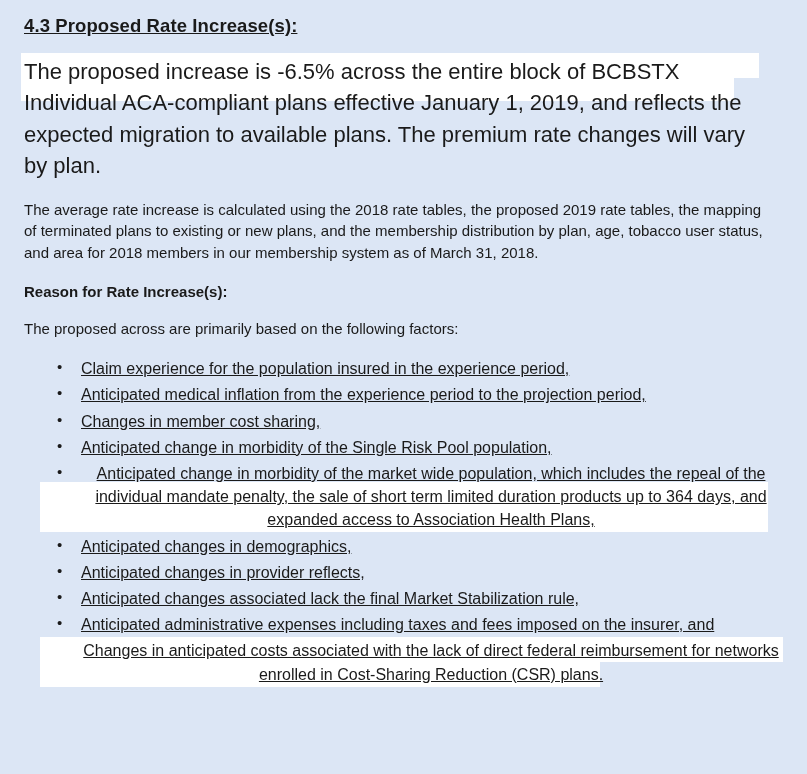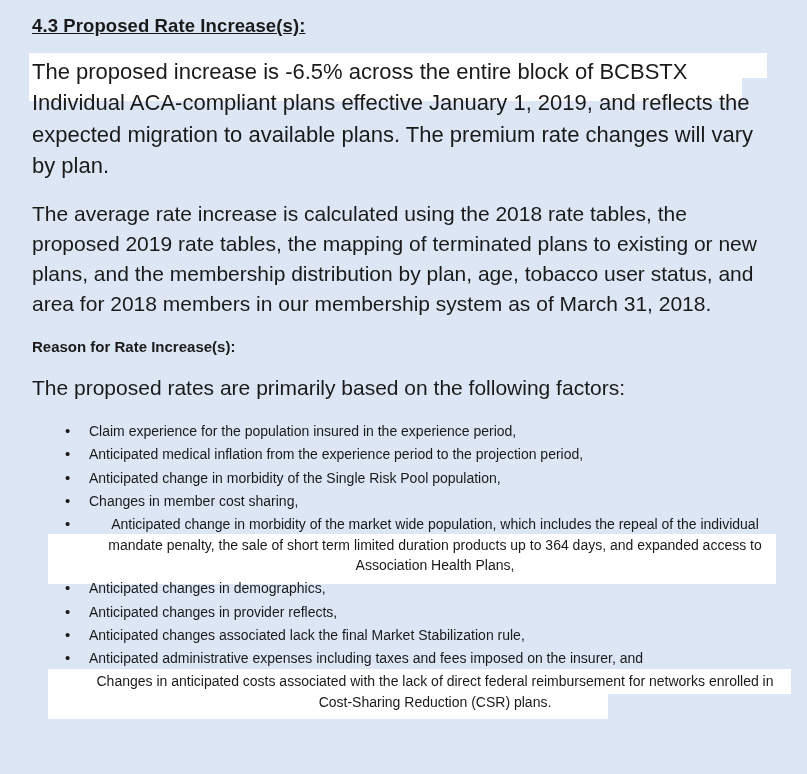--- a/index.html
+++ b/index.html
@@ -12,32 +12,32 @@
     background: #dce6f5;
     font-family: "Liberation Sans", sans-serif;
     color: #1a1a1a;
     overflow: hidden;
   }
   .page {
     position: relative;
     width: 807px;
     height: 774px;
     box-sizing: border-box;
-    padding: 14px 26px 0 32px;
+    padding: 14px 26px 0 24px;
   }
   .section-heading {
     font-size: 18.5px;
     font-weight: bold;
     text-decoration: underline;
     letter-spacing: 0.1px;
     margin: 0 0 16px 0;
     line-height: 1.25;
   }
   .para {
-    font-size: 21px;
+    font-size: 15px;
     line-height: 1.42;
     margin: 0 0 18px 0;
     max-width: 742px;
   }
   .para.tight {
     margin-bottom: 20px;
   }
   .hl-p1 {
     position: relative;
     padding: 3px 0 2px 0;
@@ -74,25 +74,26 @@
     font-weight: bold;
     margin: 0 0 18px 0;
   }
   ul.bullets {
     list-style: none;
     margin: 0;
     padding: 0;
   }
   ul.bullets > li {
     position: relative;
-    font-size: 14px;
+    font-size: 16px;
     line-height: 1.45;
     padding-left: 57px;
     margin-bottom: 3px;
     max-width: 757px;
+    text-decoration: underline;
   }
   ul.bullets > li::before {
     content: "\2022";
     position: absolute;
     left: 33px;
     top: -1px;
     font-size: 15px;
   }
   li.hl-multiline {
     background: transparent;
@@ -125,34 +126,34 @@
   <div class="hl-p1">
     <span class="hl-bg1"></span>
     <span class="hl-bg2"></span>
     <span class="hl-text">The proposed increase is -6.5% across the entire block of BCBSTX Individual ACA-compliant plans effective January 1, 2019, and reflects the expected migration to available plans. The premium rate changes will vary by plan.</span>
   </div>
 
   <p class="para tight">The average rate increase is calculated using the 2018 rate tables, the proposed 2019 rate tables, the mapping of terminated plans to existing or new plans, and the membership distribution by plan, age, tobacco user status, and area for 2018 members in our membership system as of March 31, 2018.</p>
 
   <p class="sub-heading">Reason for Rate Increase(s):</p>
 
-  <p class="para">The proposed rates are primarily based on the following factors:</p>
+  <p class="para">The proposed across are primarily based on the following factors:</p>
 
   <ul class="bullets">
     <li>
       <span>Claim experience for the population insured in the experience period,</span>
     </li>
     <li>
       <span>Anticipated medical inflation from the experience period to the projection period,</span>
     </li>
     <li>
-      <span>Anticipated change in morbidity of the Single Risk Pool population,</span>
+      <span>Changes in member cost sharing,</span>
     </li>
     <li>
-      <span>Changes in member cost sharing,</span>
+      <span>Anticipated change in morbidity of the Single Risk Pool population,</span>
     </li>
     <li class="hl-multiline" id="bullet-morbidity-market">
       <span class="lihl lihl-a"></span>
       <span class="lihl lihl-b"></span>
       <span class="litext">Anticipated change in morbidity of the market wide population, which includes the repeal of the individual mandate penalty, the sale of short term limited duration products up to 364 days, and expanded access to Association Health Plans,</span>
     </li>
     <li>
       <span>Anticipated changes in demographics,</span>
     </li>
     <li>

